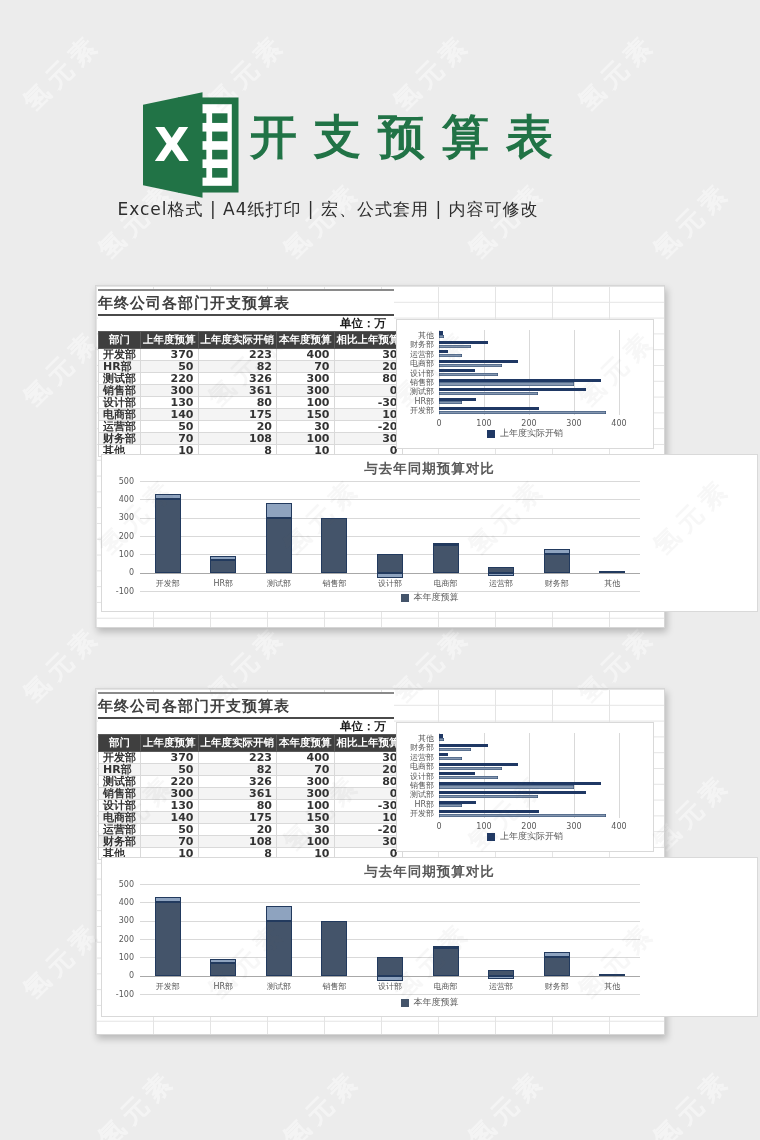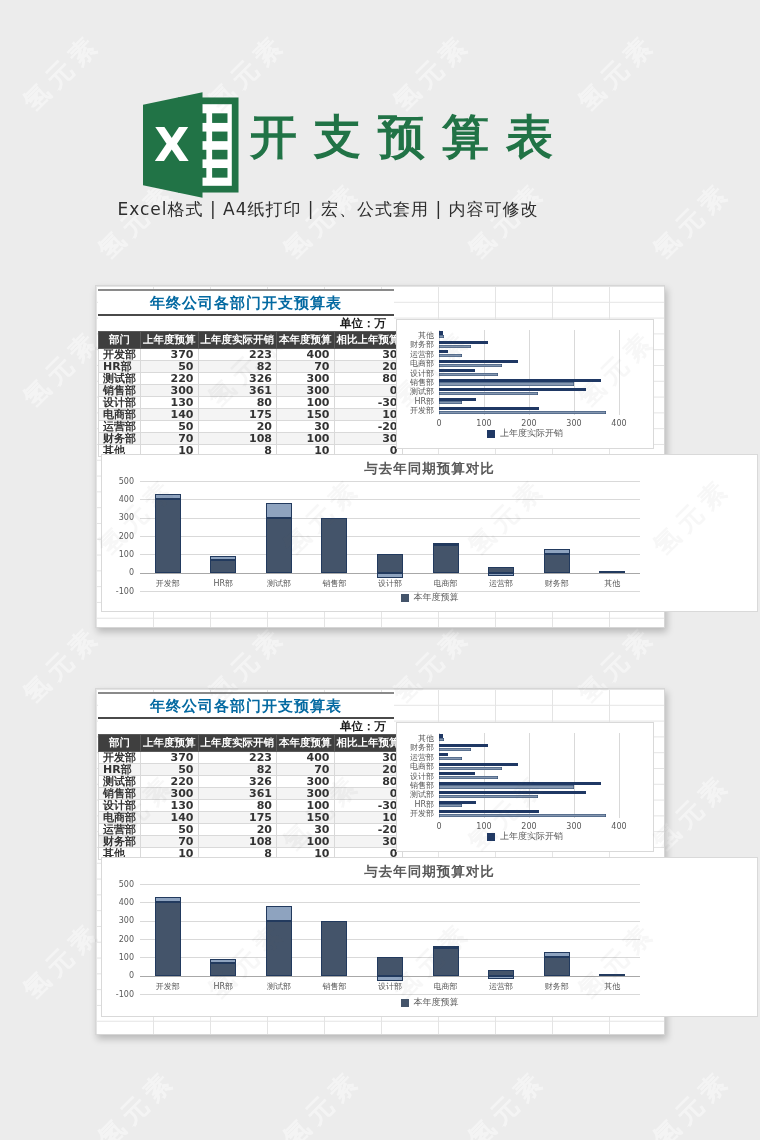--- a/index.html
+++ b/index.html
@@ -44,21 +44,21 @@
       linear-gradient(to right, #e4e4e4 1px, transparent 1px),
       linear-gradient(to bottom, #e4e4e4 1px, transparent 1px);
     background-size:57px 15.8px;
   }
   #sheet-1 { top:285px; height:343px; }
   #sheet-2 { top:688px; height:347px; }
 
   .title-cell {
     position:absolute; left:2px; top:3px; width:296px; height:27px;
     background:#fff; border-top:2px solid #8a8a8a; border-bottom:2px solid #4a4a4a;
-    text-align:center; font-size:15px; font-weight:600; color:#0369a1;
+    text-align:left; font-size:15px; font-weight:600; color:#404040;
     line-height:25px; letter-spacing:1px;
   }
   .unit-cell {
     position:absolute; left:2px; top:30px; width:296px; height:15px;
     background:#fff; text-align:right; padding-right:8px;
     font-size:11.5px; font-weight:bold; color:#1a1a1a; line-height:15px;
   }
   table.budget { position:absolute; left:2px; top:45px; border-collapse:collapse; background:#fff; }
   table.budget th {
     background:#3f3f3f; color:#fff; font-size:10.5px; font-weight:bold;

